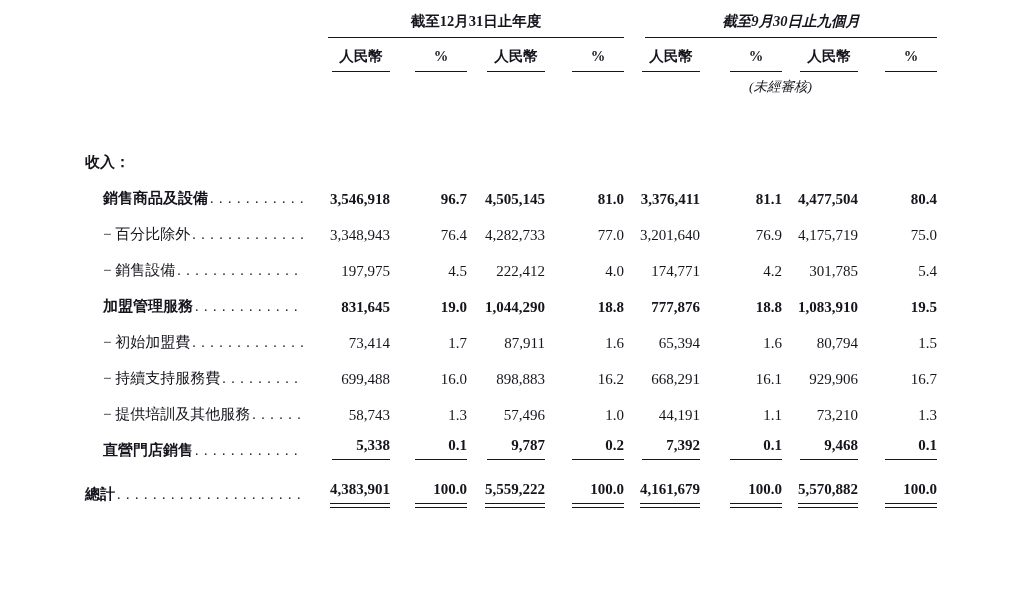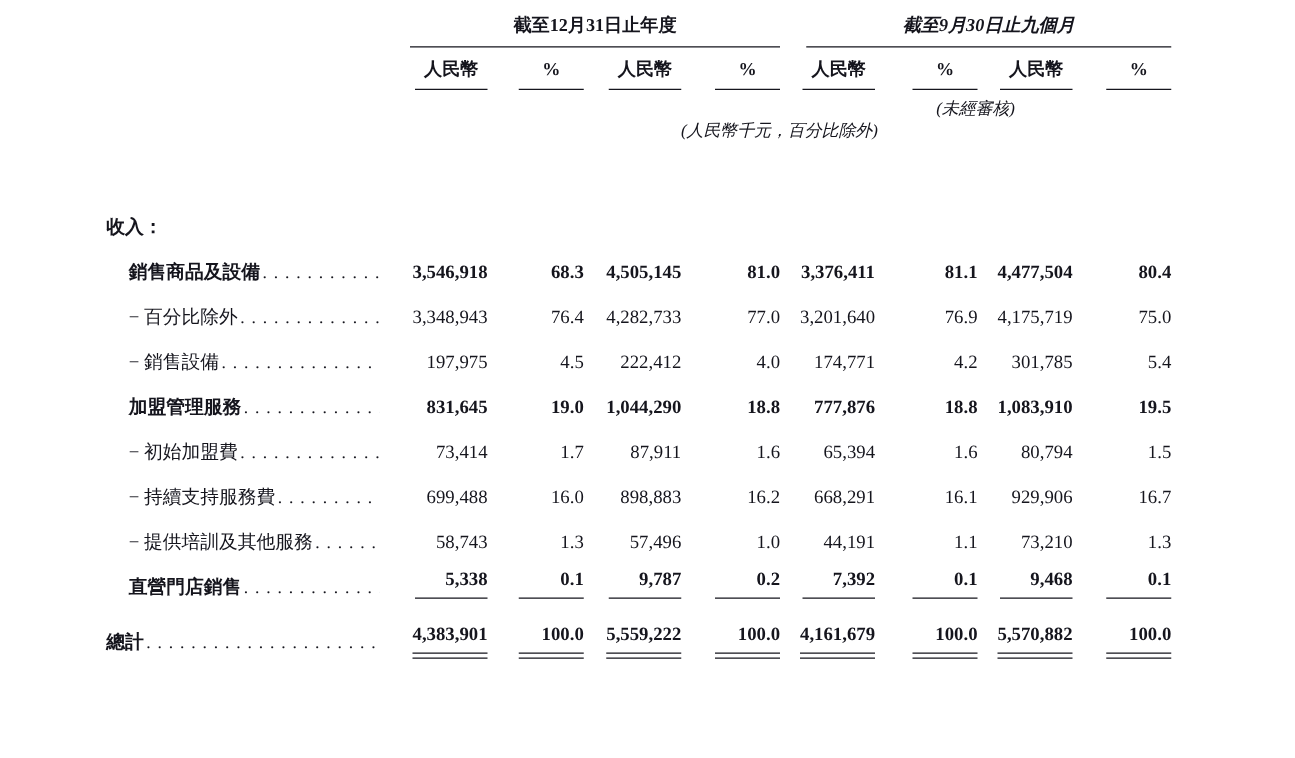--- a/index.html
+++ b/index.html
@@ -118,43 +118,39 @@
         <td><span class="sub w-pct">%</span></td>
         <td><span class="sub w-rmb">人民幣</span></td>
         <td><span class="sub w-pct">%</span></td>
       </tr>
 
       <tr class="r-note1">
         <td colspan="5"></td>
         <td colspan="4" class="note">(未經審核)</td>
       </tr>
 
-      <tr class="r-note2">
-        <td></td>
-        <td colspan="8" class="note">(人民幣千元，百分比除外)</td>
-      </tr>
 
       <tr class="r-spacer">
           <td colspan="9"></td>
         </tr>
 
       <tr class="r-section">
         <td class="lbl sec">收入：</td>
         <td colspan="8"></td>
       </tr>
 
       <tr class="r-data bold">
         <td class="lbl">
             <div class="lblflex ind">
               <span class="lbltext">銷售商品及設備</span>
               <span class="dots"></span>
             </div>
           </td>
         <td class="num"><span class="val w-rmb">3,546,918</span></td>
-        <td class="num"><span class="val w-pct">68.3</span></td>
+        <td class="num"><span class="val w-pct">96.7</span></td>
         <td class="num"><span class="val w-rmb">4,505,145</span></td>
         <td class="num"><span class="val w-pct">81.0</span></td>
         <td class="num"><span class="val w-rmb">3,376,411</span></td>
         <td class="num"><span class="val w-pct">81.1</span></td>
         <td class="num"><span class="val w-rmb">4,477,504</span></td>
         <td class="num"><span class="val w-pct">80.4</span></td>
       </tr>
 
       <tr class="r-data">
         <td class="lbl">

